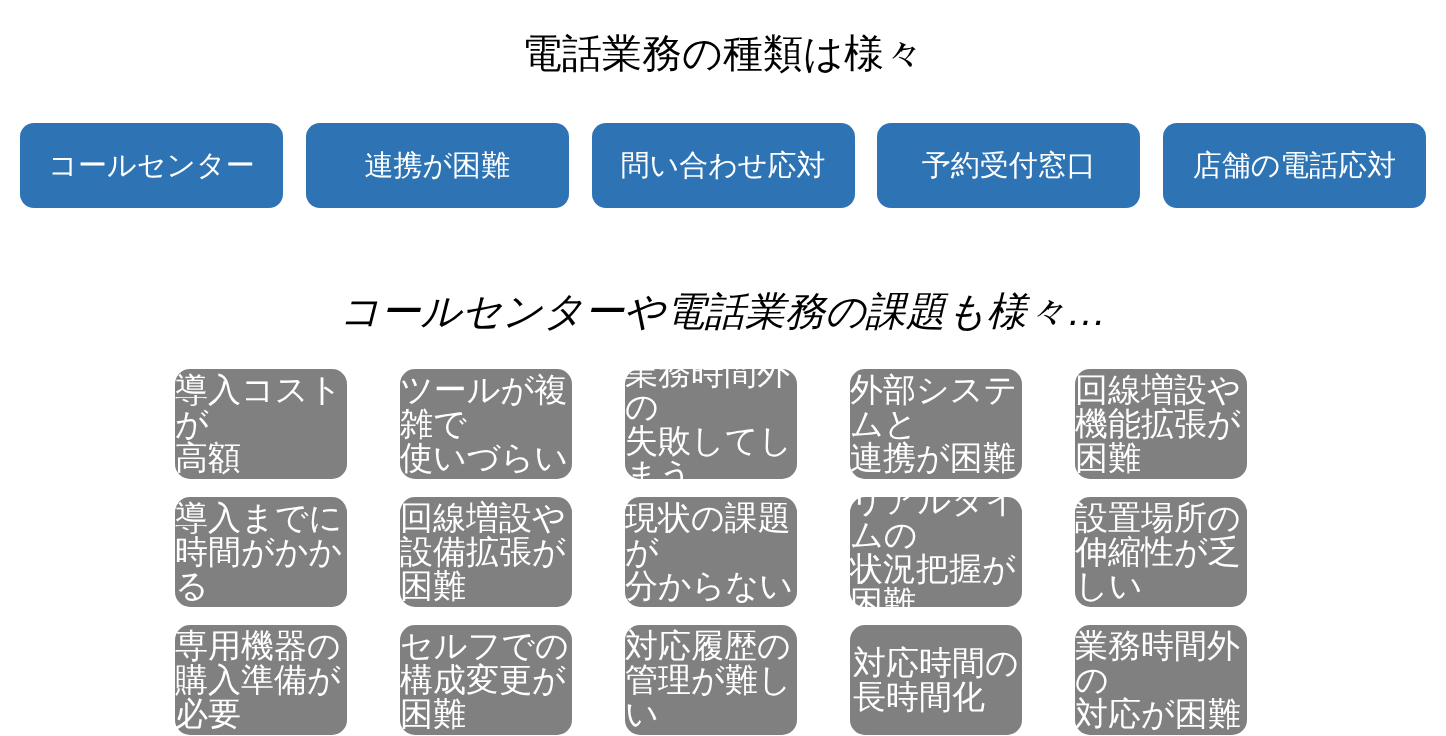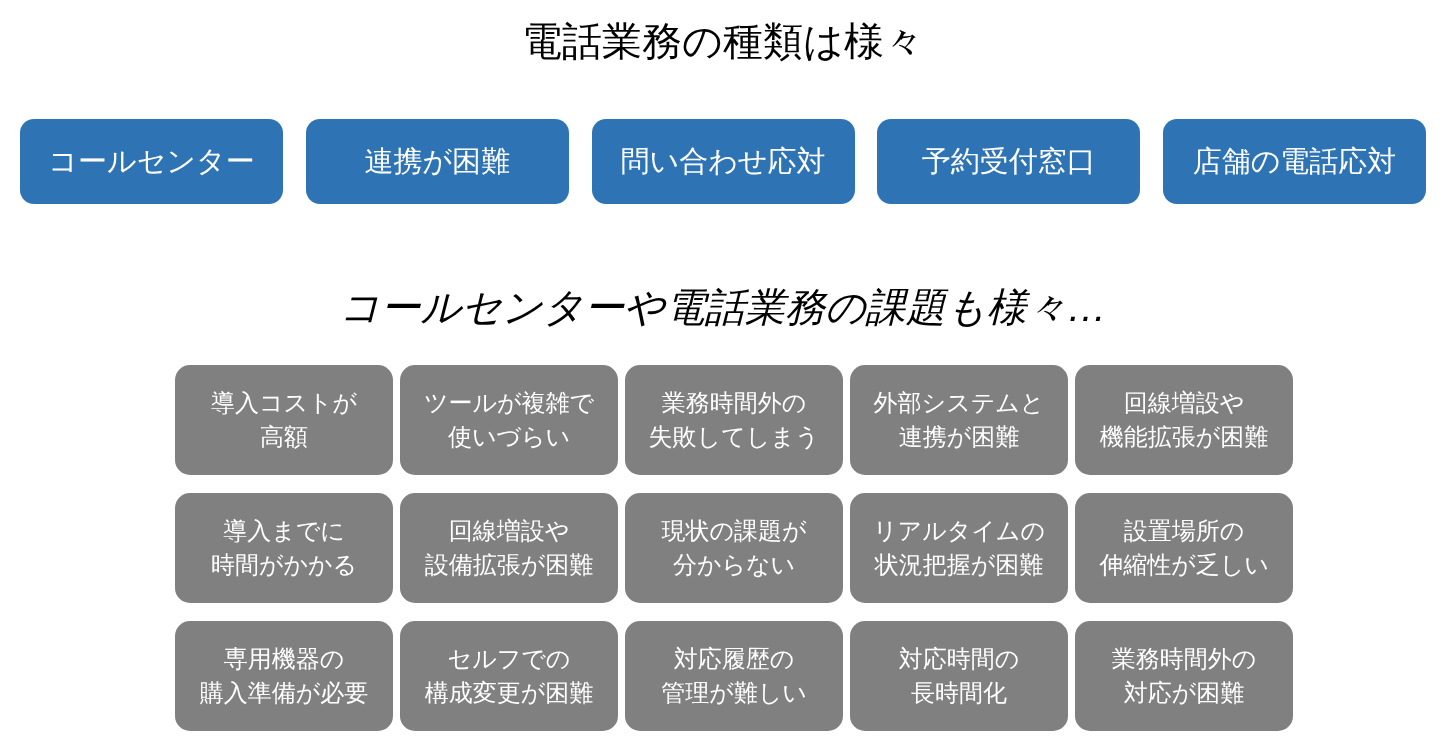--- a/index.html
+++ b/index.html
@@ -9,21 +9,21 @@
   }
   .page {
     position: relative;
     width: 1446px;
     height: 736px;
     background: var(--slide-bg, #ffffff);
     font-family: "Liberation Sans", sans-serif;
     overflow: hidden;
   }
   .heading {
-    margin: 4px;
+    margin: 16px;
     text-align: center;
     font-size: 40px;
     font-weight: 400;
     color: var(--heading-text, #000000);
     line-height: 1.25;
   }
   .heading-types {
     padding-top: 12px;
   }
   .heading-issues {
@@ -40,42 +40,41 @@
     width: 263px;
     height: 85px;
     background: var(--type-box-bg, #2e74b5);
     border-radius: 14px;
     color: var(--box-text, #ffffff);
     font-size: 29px;
     display: flex;
     align-items: center;
     justify-content: center;
     text-align: center;
-    margin-top: 8px;
   }
   .issue-grid {
     display: grid;
     grid-template-columns: repeat(5, 210px);
     column-gap: 15px;
     row-gap: 18px;
     margin-left: 175px;
     margin-top: 33px;
   }
   .issue-box {
-    width: 218px;
+    width: 172px;
     height: 110px;
     background: var(--issue-box-bg, #808080);
     border-radius: 15px;
     color: var(--box-text, #ffffff);
-    font-size: 24px;
+    font-size: 33px;
     line-height: 34px;
     display: flex;
     align-items: center;
     justify-content: center;
-    text-align: center;
+    text-align: left;
     white-space: pre-line;
   }
 </style>
 </head>
 <body>
 
 <div class="page">
 
   <h1 class="heading heading-types">電話業務の種類は様々</h1>
 

